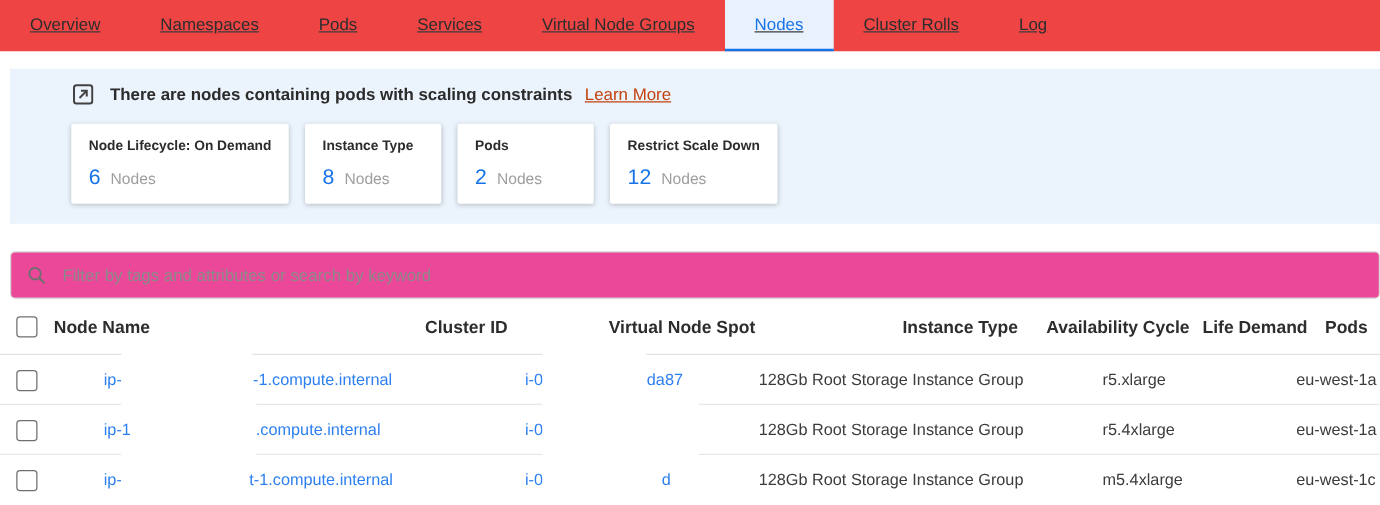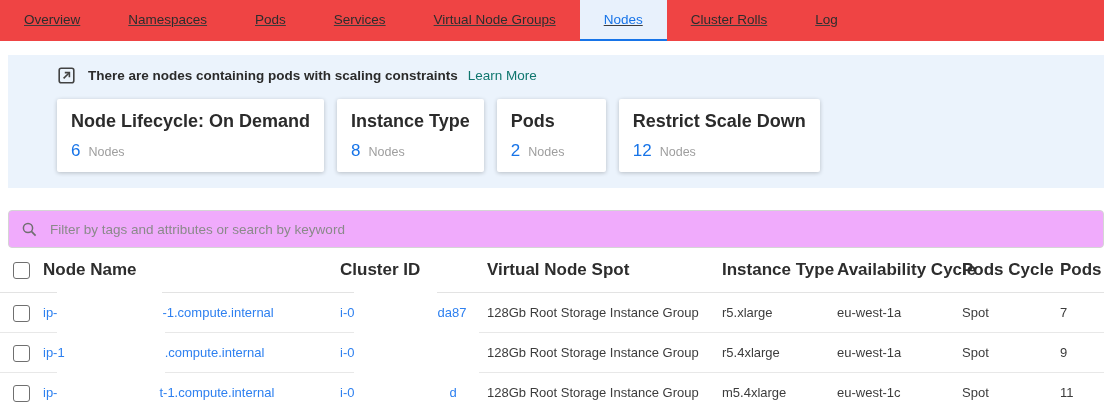--- a/index.html
+++ b/index.html
@@ -23,58 +23,58 @@
   }
 
   
   .banner {
     margin: 14px 0 0 8px; background: #ebf3fc;
     padding: 12px 0 16px 20px;
   }
   .banner-row { display: flex; align-items: center; margin-left: 30px; }
   .banner-icon { width: 17px; height: 17px; flex: 0 0 auto; }
   .banner-text { margin-left: 13px; font-size: 13.5px; font-weight: 700; color: #2b2b2b; }
-  .banner-link { margin-left: 10px; font-size: 13.5px; color: #0f766e; cursor: pointer; }
+  .banner-link { margin-left: 10px; font-size: 13.5px; color: #c2410c; text-decoration: underline; cursor: pointer; }
   .cards { display: flex; gap: 13px; margin: 15px 0 0 29px; }
   .card {
     background: #fff; border-radius: 2px; padding: 12px 14px 11px 14px;
     min-width: 109px; box-shadow: 0 1px 4px rgba(0,0,0,0.22);
   }
-  .card-title { font-size: 18px; font-weight: 700; color: #2b2b2b; white-space: nowrap; }
+  .card-title { font-size: 11px; font-weight: 700; color: #2b2b2b; white-space: nowrap; }
   .card-line { margin-top: 9px; display: flex; align-items: baseline; }
   .card-count { font-size: 17px; color: #1774e8; }
   .card-unit { margin-left: 8px; font-size: 12.5px; color: #9e9e9e; }
 
   
   .searchbar {
     margin: 22px 0 0 8px; width: 1096px; height: 38px;
     border: 1px solid #d5d5d5; border-radius: 4px;
-    display: flex; align-items: center; padding: 0 12px; background: #f0abfc;
+    display: flex; align-items: center; padding: 0 12px; background: #ec4899;
   }
   .search-icon { width: 17px; height: 17px; flex: 0 0 auto; }
   .searchbar input {
     border: none; outline: none; flex: 1; margin-left: 10px;
     font-family: "Liberation Sans", "DejaVu Sans", sans-serif;
     font-size: 13.5px; color: #3c3c3c; background: transparent;
   }
   .searchbar input::placeholder { color: #8a8a8a; }
 
   
   .grid-row {
     display: grid;
     grid-template-columns: 43px 297px 147px 235px 115px 125px 98px 1fr;
     align-items: center;
   }
   .thead {
     height: 45px; border-bottom: 1px solid #e3e3e3;
-    font-size: 17px; font-weight: 700; color: #2d2d2d;
+    font-size: 14px; font-weight: 700; color: #2d2d2d;
   }
   .trow {
     height: 40px; border-bottom: 1px solid #e8e8e8;
-    font-size: 13px; color: #3c3c3c;
+    font-size: 13px; color: #3c3c3c; gap: 40px;
   }
   .cell { white-space: nowrap; line-height: 40px; }
   .cb-cell { padding-left: 13px; }
   .checkbox {
     width: 17px; height: 17px; border: 1.5px solid #6f6f6f; border-radius: 3px;
     background: #fff; cursor: pointer;
   }
   .link-blue { color: #2e80f0; cursor: pointer; }
   .redact {
     display: inline-block; vertical-align: middle; background: #fff;
@@ -149,21 +149,21 @@
 
   <div class="grid-row thead">
     <div class="cell cb-cell">
         <div class="checkbox"></div>
       </div>
     <div class="cell">Node Name</div>
     <div class="cell">Cluster ID</div>
     <div class="cell">Virtual Node Spot</div>
     <div class="cell">Instance Type</div>
     <div class="cell">Availability Cycle</div>
-    <div class="cell">Pods Cycle</div>
+    <div class="cell">Life Demand</div>
     <div class="cell">Pods</div>
   </div>
 
   <div class="grid-row trow">
     <div class="cell cb-cell">
         <div class="checkbox"></div>
       </div>
     <div class="cell">
       <span class="link-blue">ip-</span><span class="redact" style="width:105px"></span><span class="link-blue">-1.compute.internal</span>
     </div>

